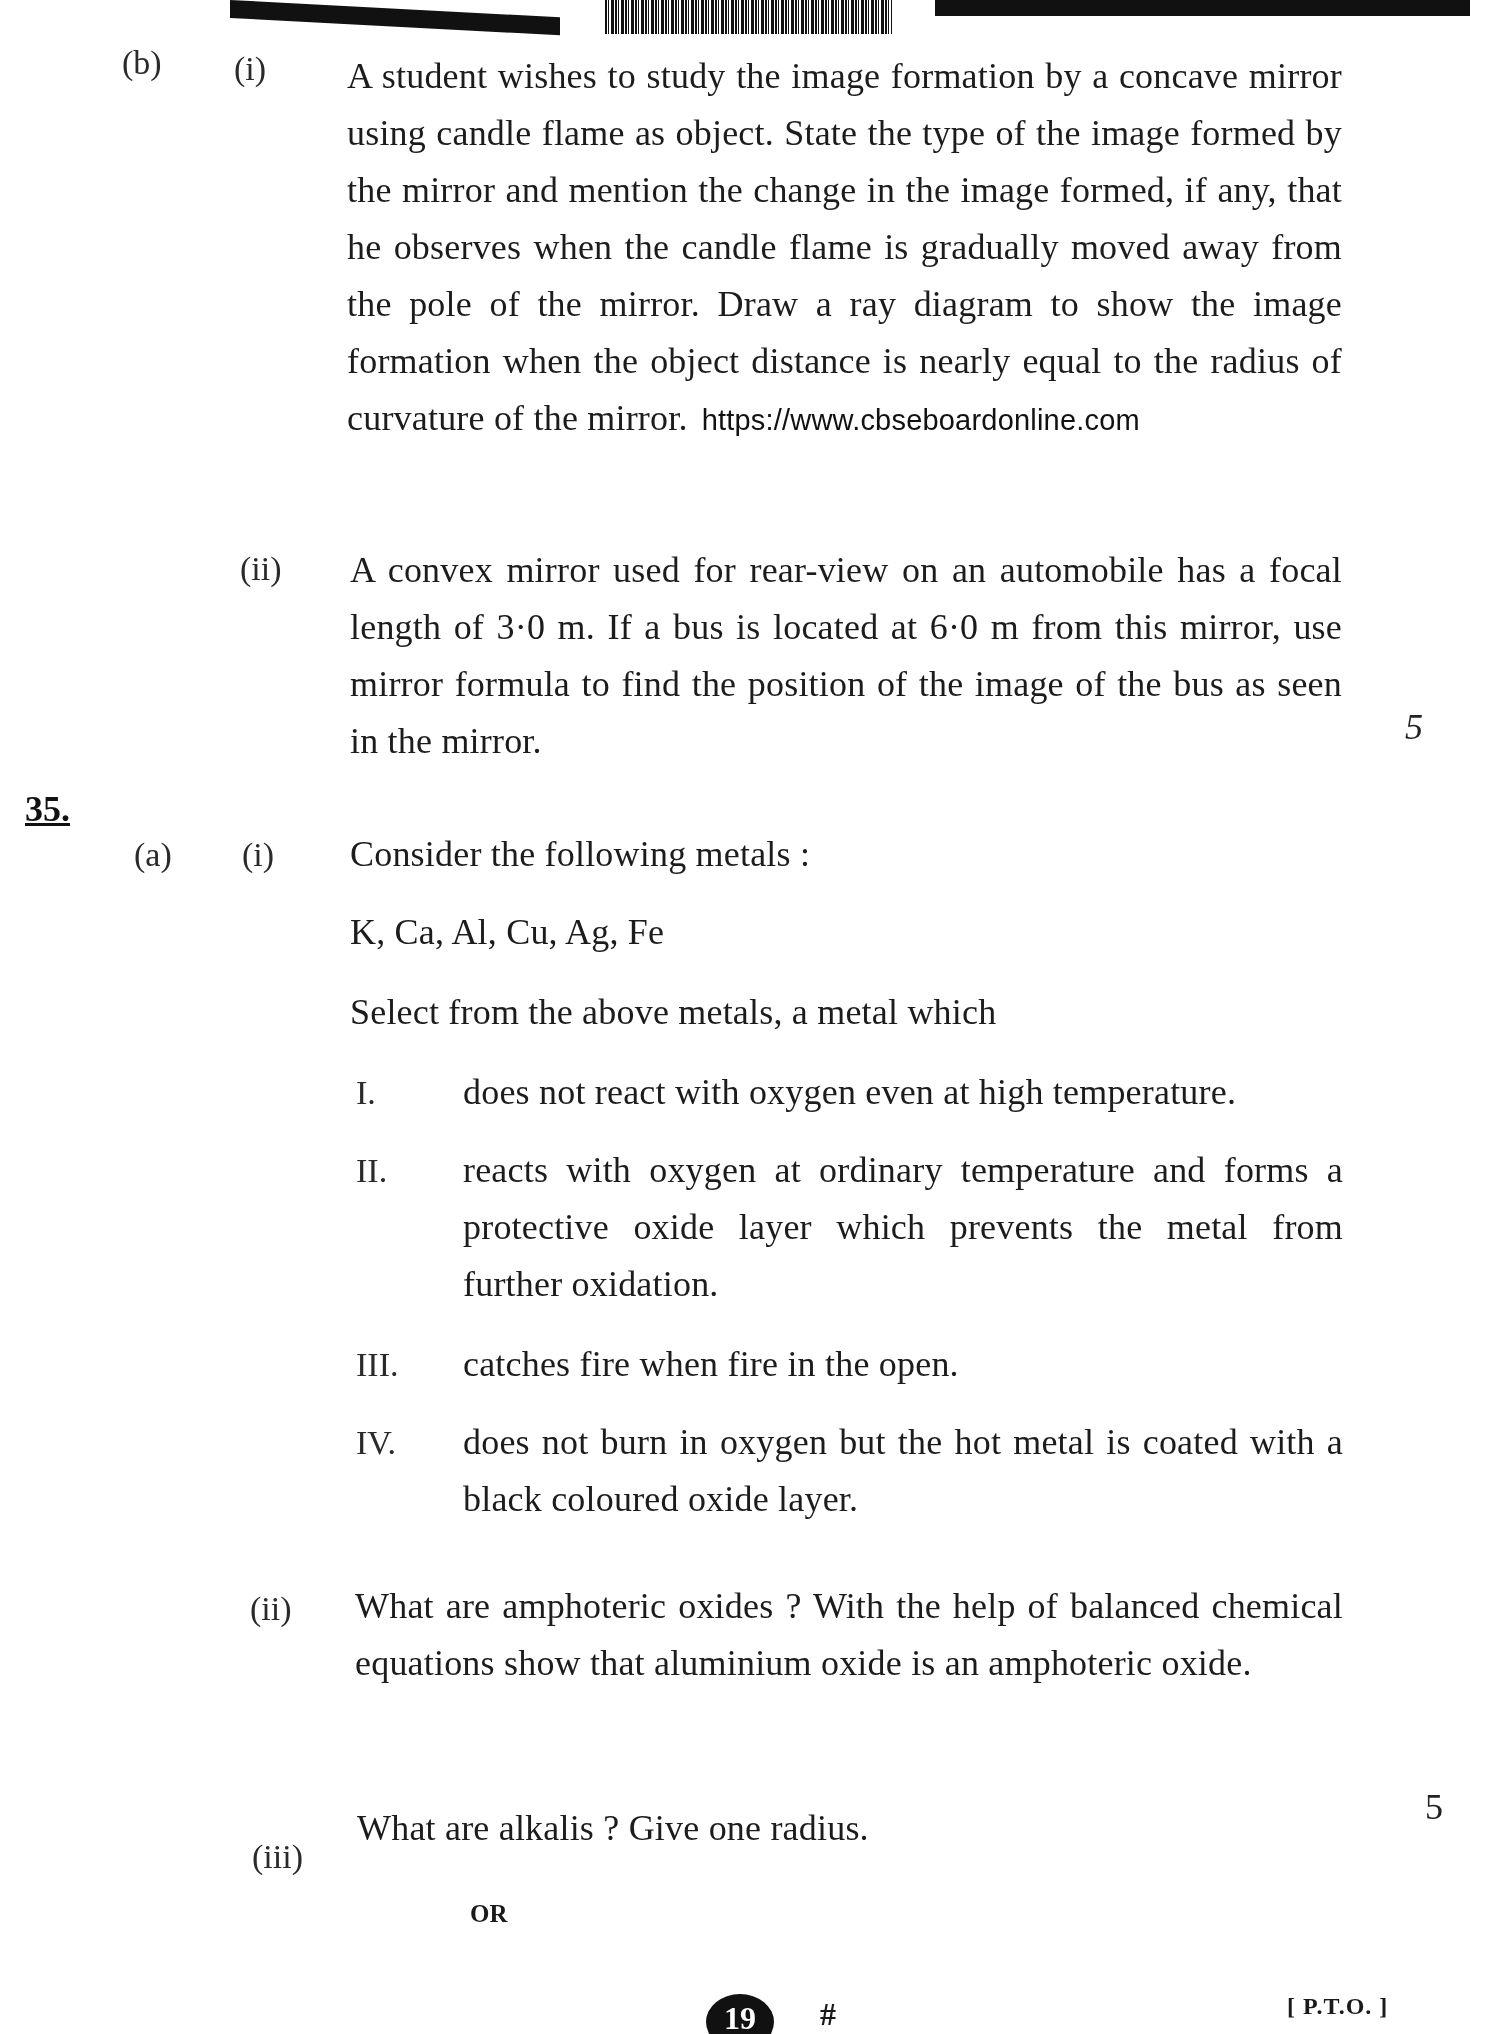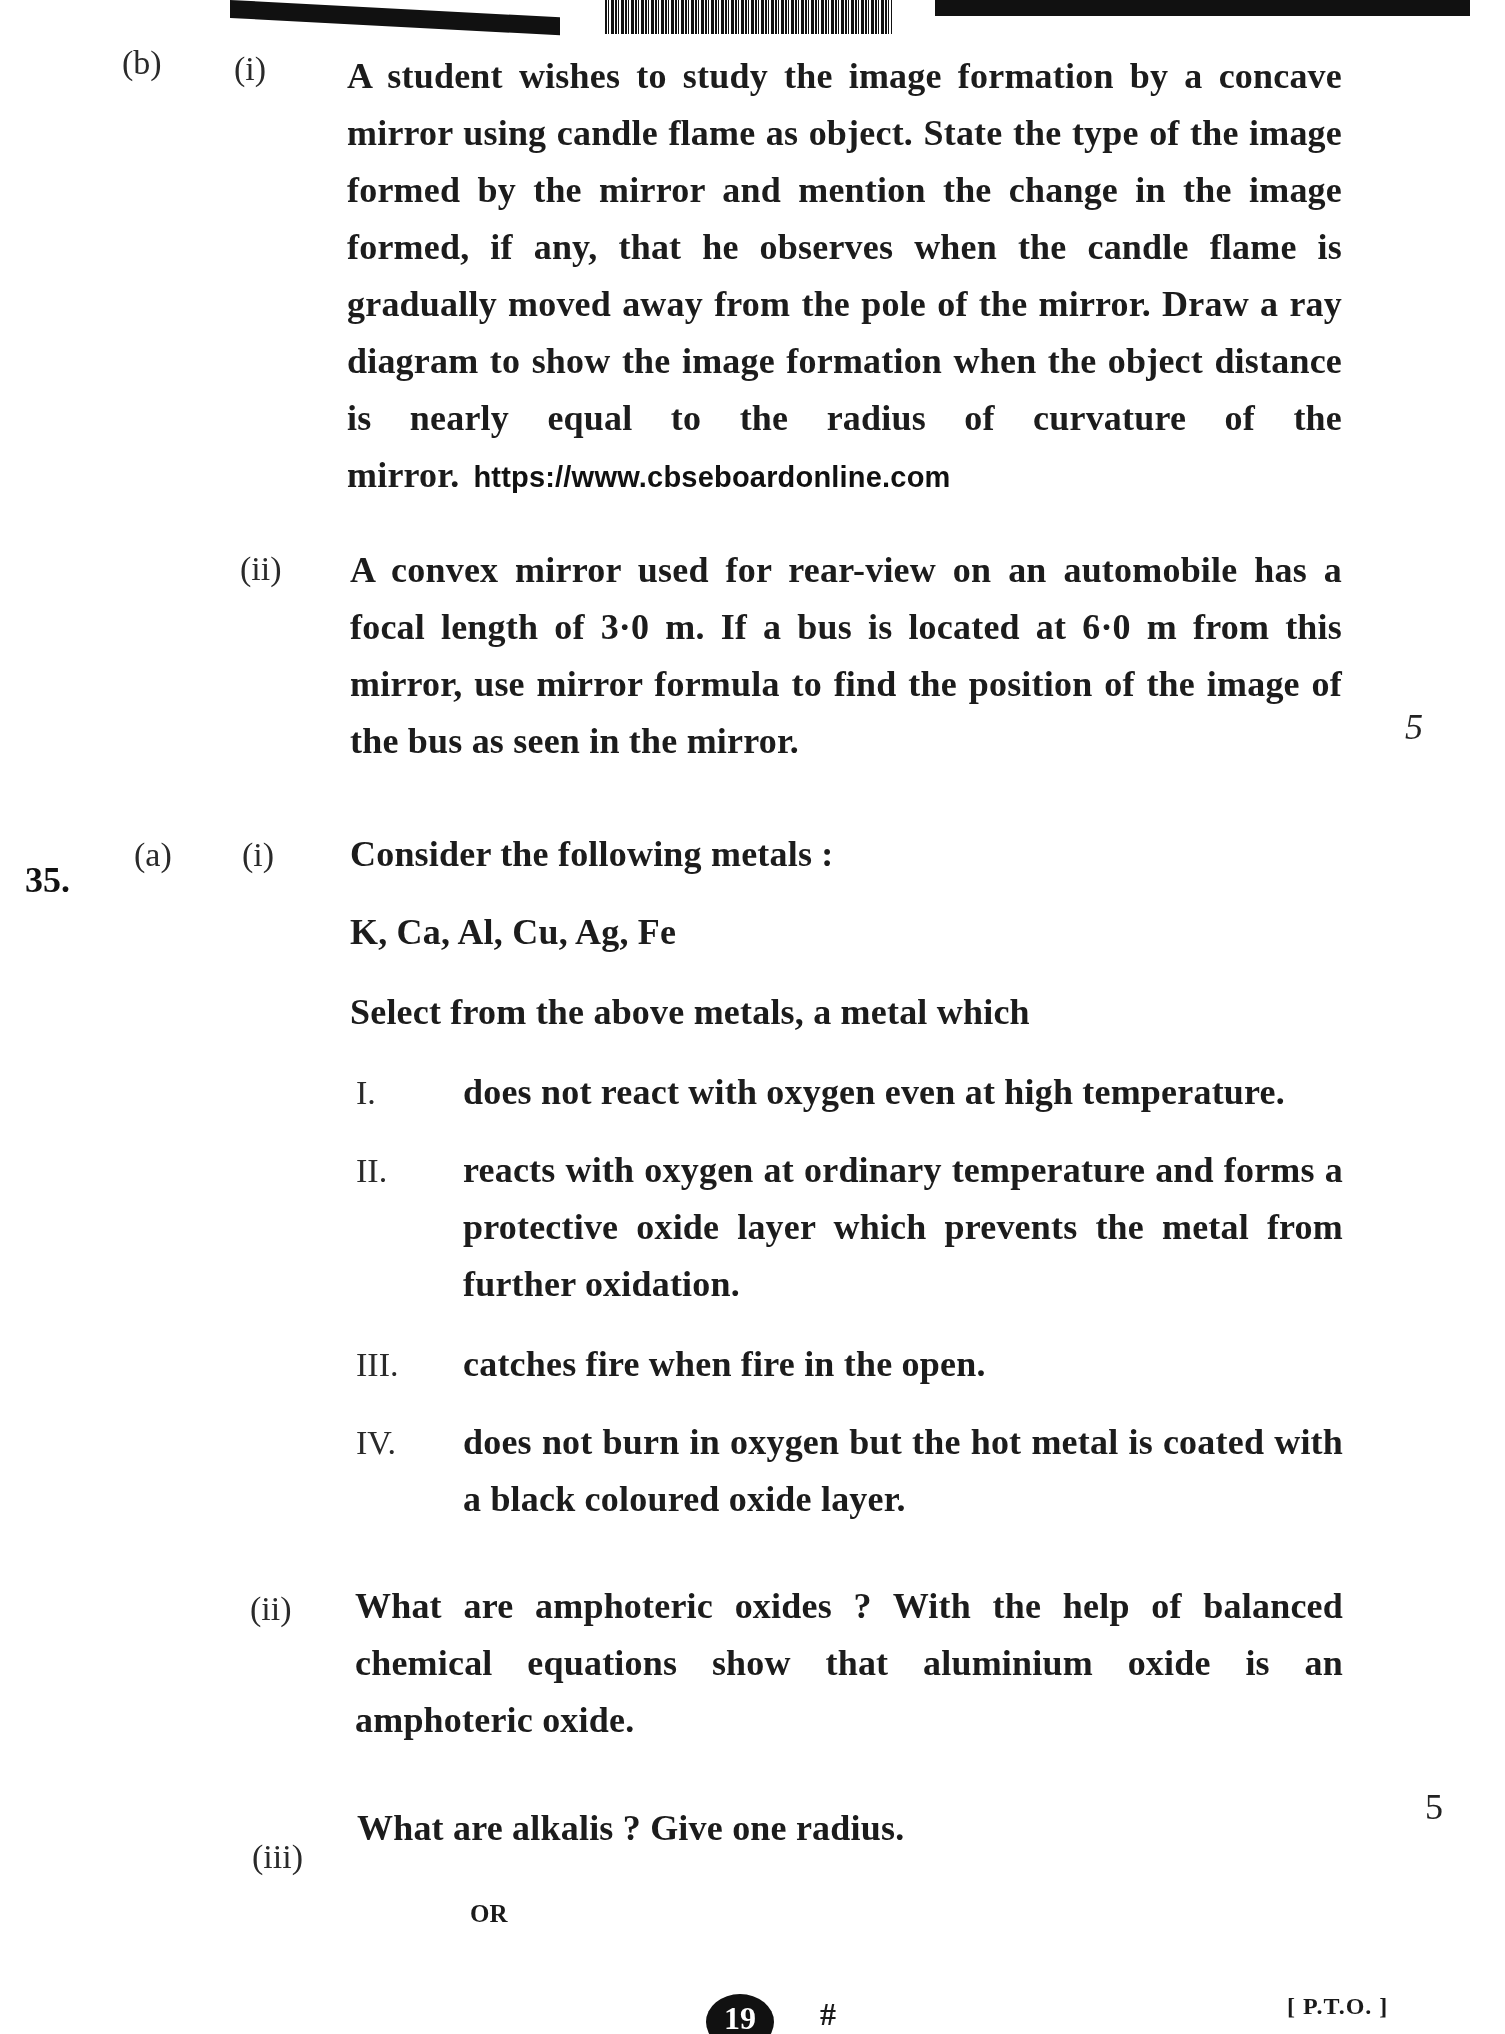--- a/index.html
+++ b/index.html
@@ -10,21 +10,20 @@
   }
   .abs { position: absolute; }
   .txt {
     font-family: "Liberation Serif", "DejaVu Serif", serif;
     font-size: 36px;
     line-height: 57px;
     color: #1c1c1c;
     text-align: justify;
     text-align-last: left;
     letter-spacing: 0.2px;
-    font-weight: bold;
   }
   .label {
     font-family: "Liberation Serif", "DejaVu Serif", serif;
     font-size: 34px;
     color: #2a2a2a;
   }
   .qnum {
     font-family: "Liberation Serif", "DejaVu Serif", serif;
     font-size: 36px; font-weight: bold; color: #111;
   }
@@ -73,21 +72,21 @@
 <div class="abs label" style="left:122px; top:44px;">(b)</div>
 <div class="abs label" style="left:234px; top:50px;">(i)</div>
 <div class="abs txt" style="left:347px; top:48px; width:995px;">
   <span>A student wishes to study the image formation by a concave mirror using candle flame as object. State the type of the image formed by the mirror and mention the change in the image formed, if any, that he observes when the candle flame is gradually moved away from the pole of the mirror. Draw a ray diagram to show the image formation when the object distance is nearly equal to the radius of curvature of the mirror.</span><span class="url">https://www.cbseboardonline.com</span>
 </div>
 
 <div class="abs label" style="left:240px; top:550px;">(ii)</div>
 <div class="abs txt" style="left:350px; top:542px; width:992px;">A convex mirror used for rear-view on an automobile has a focal length of 3·0 m. If a bus is located at 6·0 m from this mirror, use mirror formula to find the position of the image of the bus as seen in the mirror.</div>
 <div class="abs marks" style="left:1405px; top:706px; font-style:italic;">5</div>
 
-<div class="abs qnum" style="left:25px; top:859px;">35.</div>
+<div class="abs qnum" style="left:25px; top:788px;text-decoration:underline;">35.</div>
 <div class="abs label" style="left:134px; top:836px;">(a)</div>
 <div class="abs label" style="left:242px; top:836px;">(i)</div>
 <div class="abs txt" style="left:350px; top:826px;">Consider the following metals :</div>
 <div class="abs txt" style="left:350px; top:904px;">K, Ca, Al, Cu, Ag, Fe</div>
 <div class="abs txt" style="left:350px; top:984px;">Select from the above metals, a metal which</div>
 
 <div class="abs label" style="left:356px; top:1074px;">I.</div>
 <div class="abs txt" style="left:463px; top:1064px; width:880px;">does not react with oxygen even at high temperature.</div>
 
 <div class="abs label" style="left:356px; top:1152px;">II.</div>

